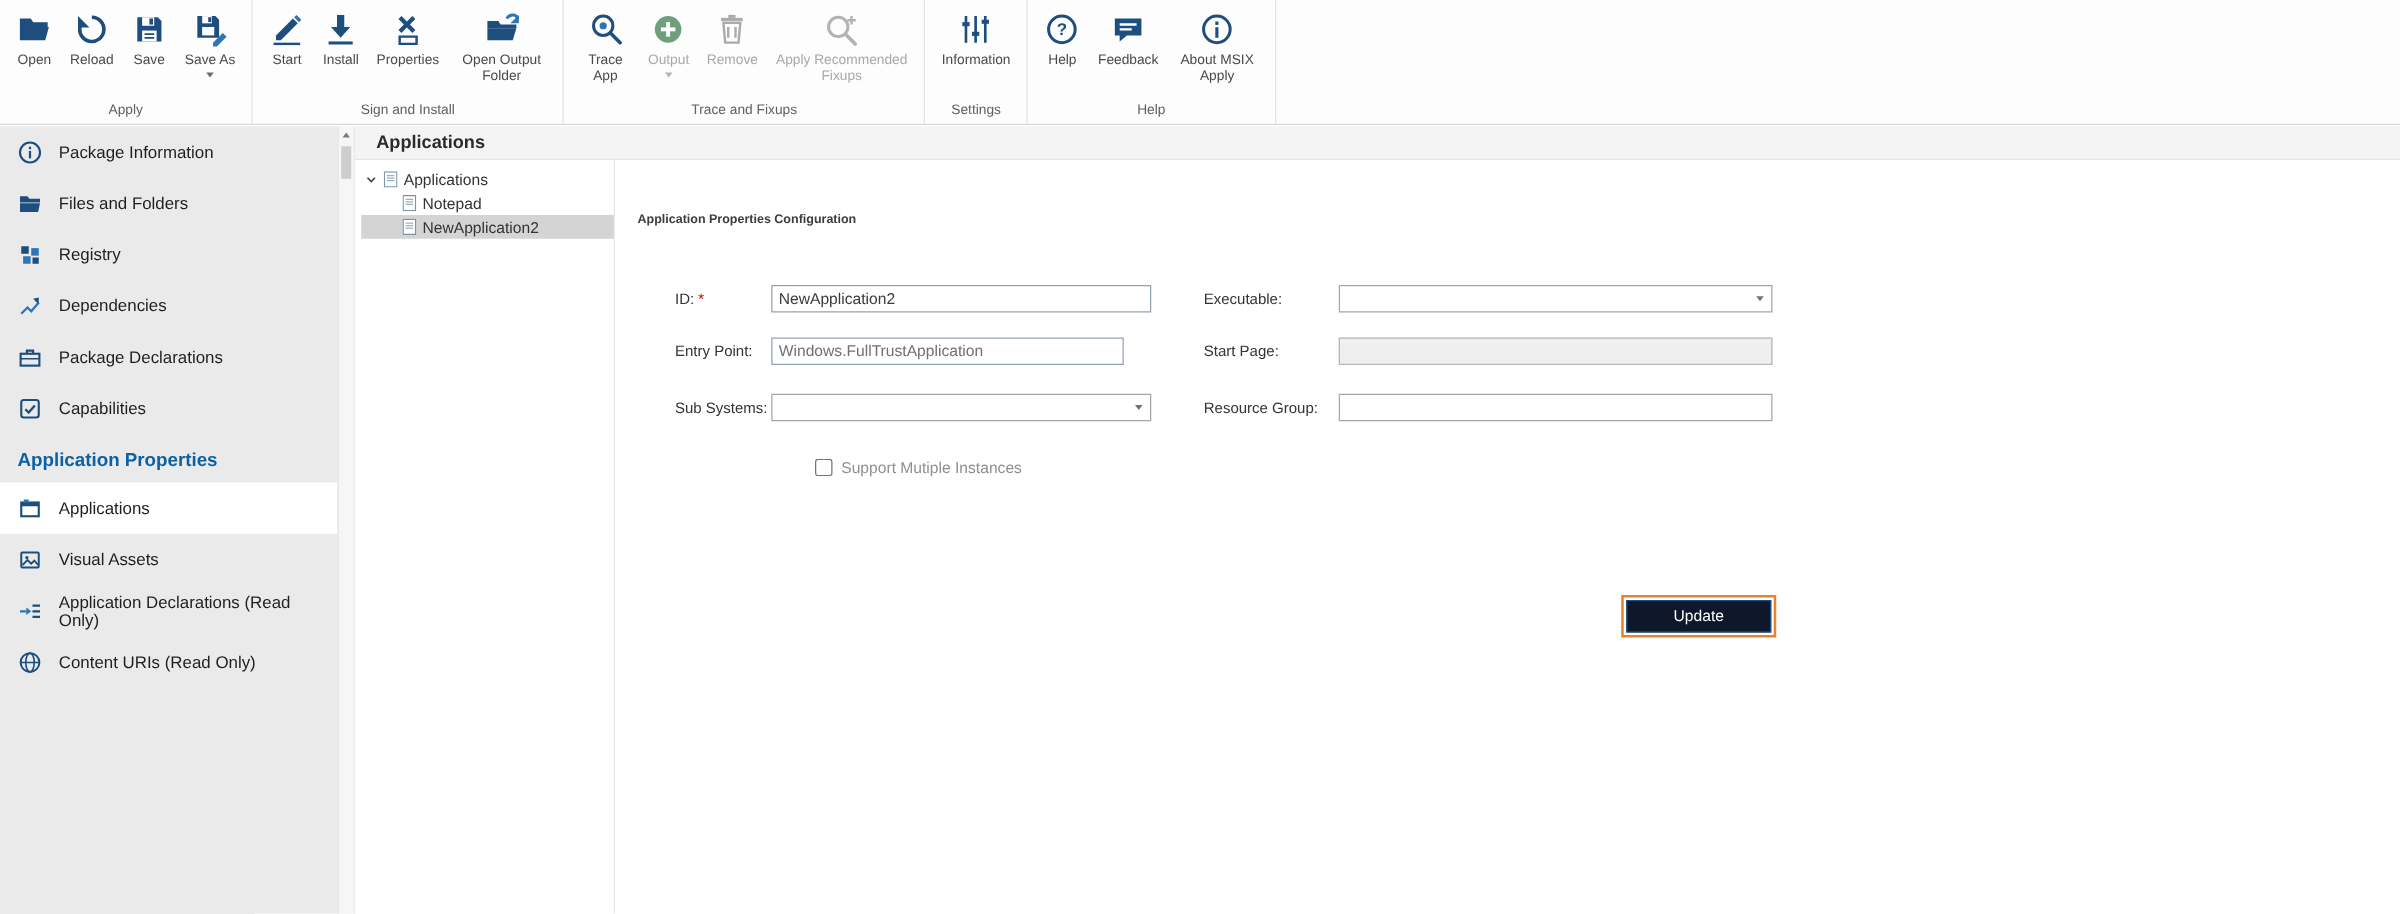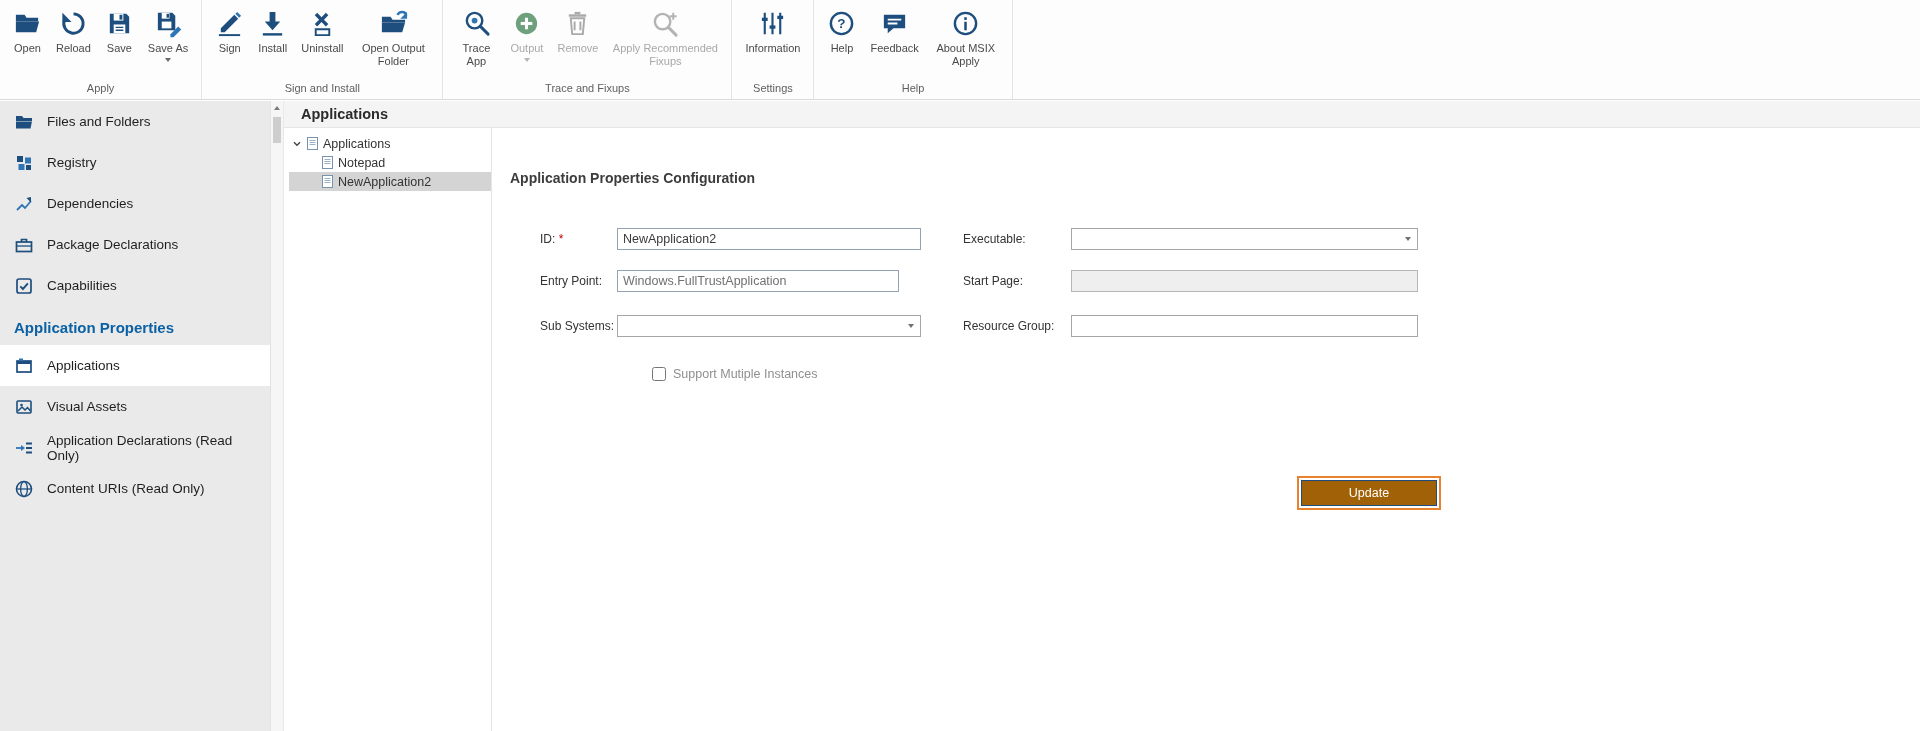--- a/index.html
+++ b/index.html
@@ -48,35 +48,35 @@
   .treepanel { position: absolute; top: 0; left: 0; width: 208px; bottom: 0; background: #fff; border-right: 1px solid #e6e6e6; padding-top: 6px; }
   .trow { display: flex; align-items: center; height: 19px; font-size: 12.5px; color: #333; gap: 5px; cursor: pointer; }
   .trow.root { padding-left: 8px; }
   .trow.child { padding-left: 38px; }
   .trow.selected { background: #d4d4d4; margin-left: 5px; padding-left: 33px; }
   .texp { display: flex; width: 10px; }
   .tdoc { display: flex; }
 
   
   .fpanel { position: absolute; top: 0; left: 209px; right: 0; bottom: 0; background: #fff; }
-  .fheading { position: absolute; left: 17px; top: 42px; font-size: 14px; font-weight: bold; color: #3c3c3c; }
+  .fheading { position: absolute; left: 17px; top: 42px; font-size: 10px; font-weight: bold; color: #3c3c3c; }
   .flabel { position: absolute; font-size: 12px; color: #333; line-height: 22px; white-space: nowrap; }
   .req { color: #c00000; }
   .tinput { position: absolute; height: 22px; border: 1px solid #94a3b3; font-size: 12.5px; color: #3a3a3a; padding: 0 5px; background: #fff; font-family: inherit; }
   .tinput.grayval { color: #707070; }
   .tinput.dis { background: #efefef; border-color: #b6b6b6; }
   .combo { position: absolute; height: 22px; border: 1px solid #a6a6a6; background: #fff; display: flex; align-items: center; cursor: pointer; }
   .combo .cval { flex: 1; font-size: 12.5px; padding: 0 5px; color: #444; }
   .combo .carrow { width: 18px; display: flex; align-items: center; justify-content: center; }
   .combo .carrow .tri { width: 0; height: 0; border-left: 3.5px solid transparent; border-right: 3.5px solid transparent; border-top: 4px solid #707070; }
   .cbrow { position: absolute; left: 127px; top: 239px; display: flex; align-items: center; gap: 7px; padding-left: 32px; }
   .cbrow input { width: 14px; height: 14px; accent-color: #8a8a8a; }
   .cblabel { font-size: 12.5px; color: #8f8f8f; }
   .updwrap { position: absolute; left: 804px; top: 348px; border: 2px solid #e8822d; padding: 2px; background: #fff; }
-  .updbtn { display: block; width: 136px; height: 26px; background: #a16207; color: #fff; border: 1px solid #1b4d81; font-size: 12.5px; font-family: inherit; cursor: pointer; }
+  .updbtn { display: block; width: 116px; height: 26px; background: #0f172a; color: #fff; border: 1px solid #1b4d81; font-size: 12.5px; font-family: inherit; cursor: pointer; }
 </style>
 </head>
 <body>
 
 <div class="ribbon" data-name="ribbon">
 
   <div class="rgroup" data-name="ribbon-group-file">
     <div class="rbtns">
       <div class="rbtn" data-name="ribbon-button-open">
         <span class="ricon" data-name="open-folder-icon">
@@ -128,39 +128,39 @@
   <div class="rgroup" data-name="ribbon-group-sign-and-install">
     <div class="rbtns">
       <div class="rbtn" data-name="ribbon-button-sign">
         <span class="ricon" data-name="sign-pencil-icon">
           <svg viewBox="0 0 30 30">
               <path d="M6 20L20 6l4 4L10 24H6z" fill="#1d4e7e"></path>
               <path d="M21 5l4 4 2-2-4-4z" fill="#2e75b6"></path>
               <rect x="4" y="26" width="22" height="2" fill="#1d4e7e"></rect>
             </svg>
         </span>
-        <span class="rlbl" data-name="ribbon-button-label">Sign</span>
+        <span class="rlbl" data-name="ribbon-button-label">Start</span>
       </div>
       <div class="rbtn" data-name="ribbon-button-install">
         <span class="ricon" data-name="install-arrow-icon">
           <svg viewBox="0 0 30 30">
               <path d="M12 3h6v10h5l-8 9-8-9h5z" fill="#1d4e7e"></path>
               <rect x="5" y="25" width="20" height="2.5" fill="#1d4e7e"></rect>
             </svg>
         </span>
         <span class="rlbl" data-name="ribbon-button-label">Install</span>
       </div>
       <div class="rbtn" data-name="ribbon-button-uninstall">
         <span class="ricon" data-name="uninstall-x-icon">
           <svg viewBox="0 0 30 30">
               <path d="M9.5 4l4.5 4.5L18.5 4 21 6.5l-4.5 4.5L21 15.5 18.5 18 14 13.5 9.5 18 7 15.5l4.5-4.5L7 6.5z" fill="#1d4e7e"></path>
               <path d="M8 21h14v6H8z" fill="none" stroke="#1d4e7e" stroke-width="2"></path>
             </svg>
         </span>
-        <span class="rlbl" data-name="ribbon-button-label">Uninstall</span>
+        <span class="rlbl" data-name="ribbon-button-label">Properties</span>
       </div>
       <div class="rbtn" data-name="ribbon-button-open-output-folder">
         <span class="ricon" data-name="open-output-folder-icon">
           <svg viewBox="0 0 30 30">
               <path d="M3 8h9l2 3h13v3H3z" fill="#1d4e7e"></path>
               <path d="M3 14h24l-3 10H3z" fill="#1d4e7e"></path>
               <path d="M19 6c3-4.5 9-3.5 9 1" stroke="#2e75b6" stroke-width="2.5" fill="none"></path>
               <path d="M29 3v7h-7z" fill="#2e75b6"></path>
             </svg>
         </span>
@@ -267,20 +267,30 @@
       </div>
     </div>
     <div class="rglbl" data-name="ribbon-group-label">Help</div>
   </div>
 
 </div>
 
 <div class="sidebar" data-name="sidebar">
 
 
+  <div class="sitem" data-name="sidebar-item-package-information">
+    <span class="sicon" data-name="package-information-icon">
+      <svg viewBox="0 0 20 20">
+          <circle cx="10" cy="10" r="8" fill="none" stroke="#1d4e7e" stroke-width="1.7"></circle>
+          <rect x="9.1" y="5.4" width="1.8" height="1.9" fill="#1d4e7e"></rect>
+          <rect x="9.1" y="8.7" width="1.8" height="6" fill="#1d4e7e"></rect>
+        </svg>
+    </span>
+    <span data-name="sidebar-item-label">Package Information</span>
+  </div>
 
   <div class="sitem" data-name="sidebar-item-files-and-folders">
     <span class="sicon" data-name="folder-icon">
       <svg viewBox="0 0 20 20">
           <path d="M2 4h6l1.5 2H18v3H2z" fill="#1d4e7e"></path>
           <path d="M2 9.5h16l-1.5 7H2z" fill="#1d4e7e"></path>
         </svg>
     </span>
     <span data-name="sidebar-item-label">Files and Folders</span>
   </div>

